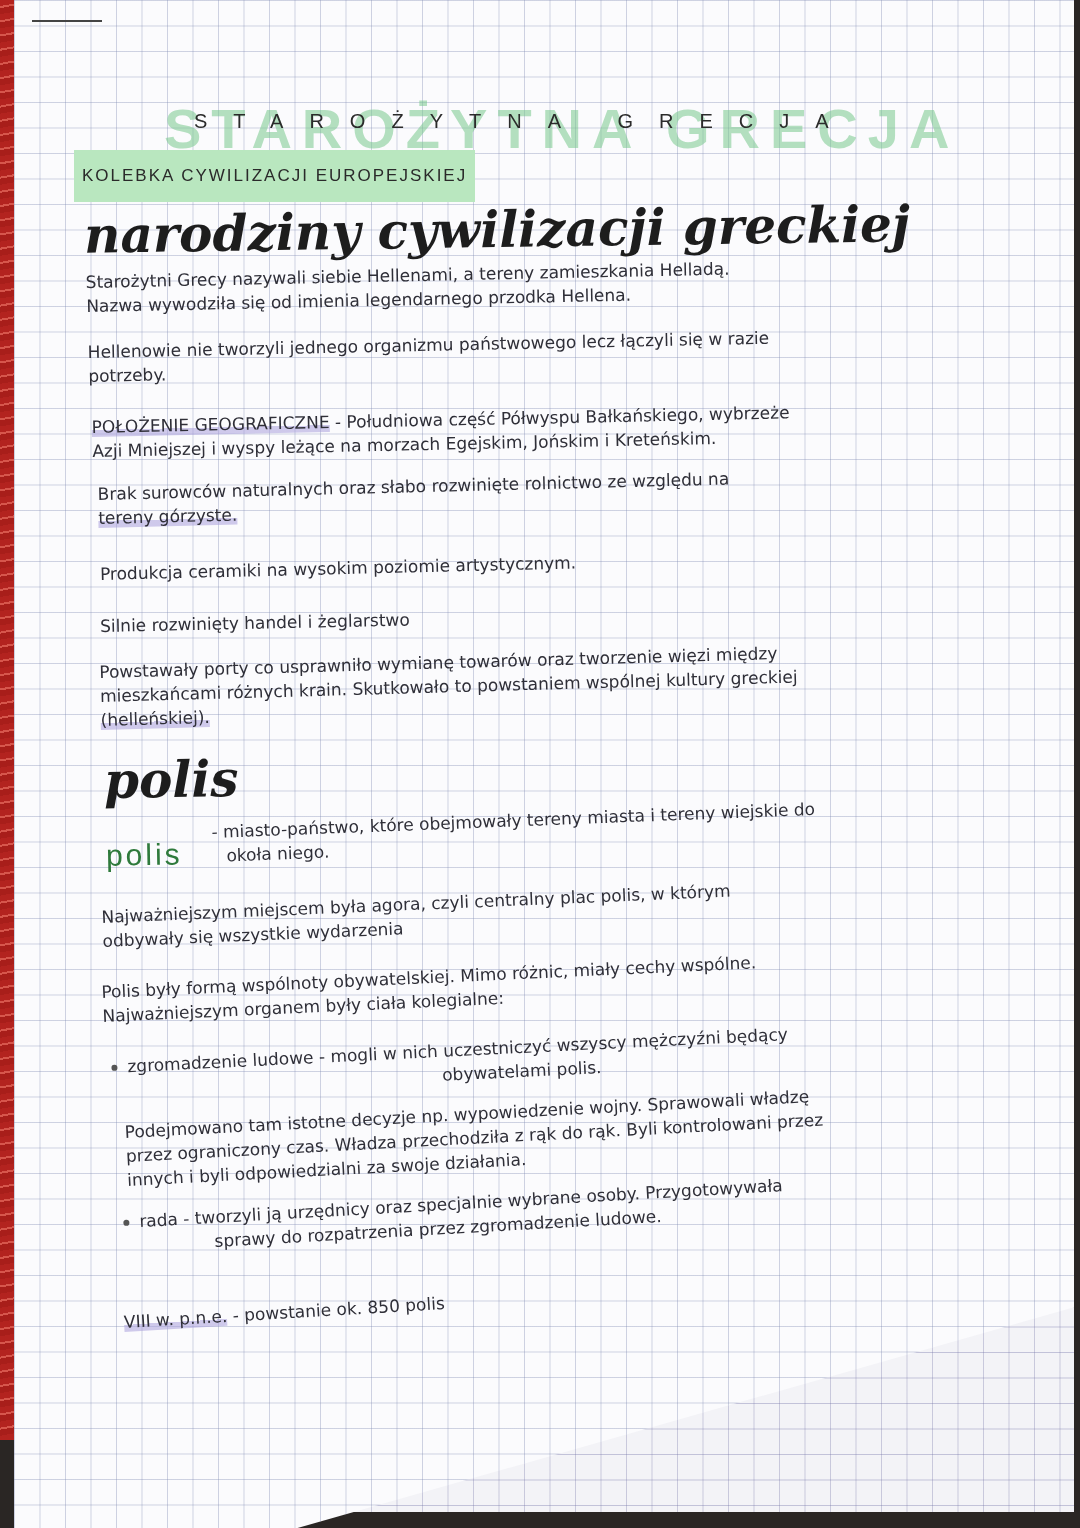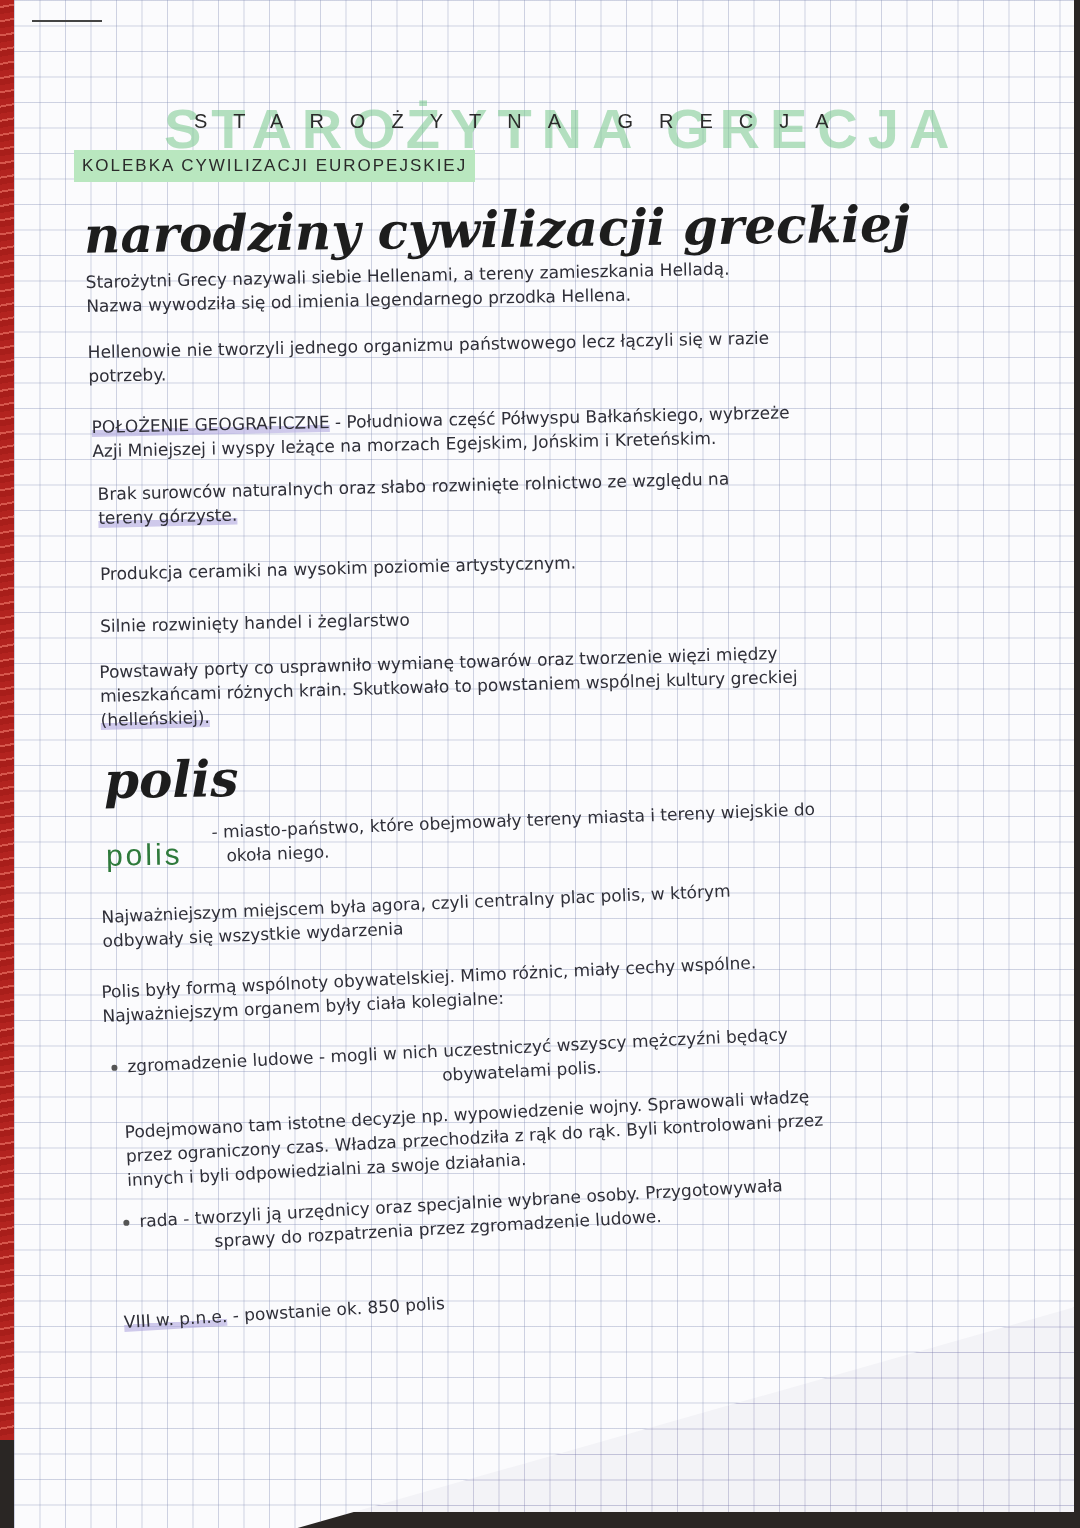--- a/index.html
+++ b/index.html
@@ -41,21 +41,21 @@
     .title-bg {
       position: absolute; left: 0; top: 0; font-size: 56px; font-weight: bold;
       color: rgba(120, 200, 140, 0.55); letter-spacing: 10px;
       font-family: "Liberation Sans", sans-serif; white-space: nowrap;
     }
     .title-fg {
       position: absolute; left: 30px; top: 14px; font-size: 20px; color: #2b2b2b;
       letter-spacing: 26px; font-family: "Liberation Sans", sans-serif; white-space: nowrap;
     }
     .subtitle {
-      position: absolute; left: 60px; top: 150px; padding: 6px 8px;
+      position: absolute; left: 60px; top: 150px; padding: 16px 8px;
       background: #b9e7bf; color: #2a2a2a; font-size: 17px; letter-spacing: 2px;
       font-family: "Liberation Sans", sans-serif;
     }
     .heading {
       position: absolute; font-family: "DejaVu Serif", serif; font-style: italic;
       font-weight: bold; color: #1d1d1d; transform: rotate(-0.8deg);
     }
     .h1 { left: 70px; top: 200px; font-size: 50px; }
     .h2 { left: 90px; top: 750px; font-size: 50px; }
     .note {

